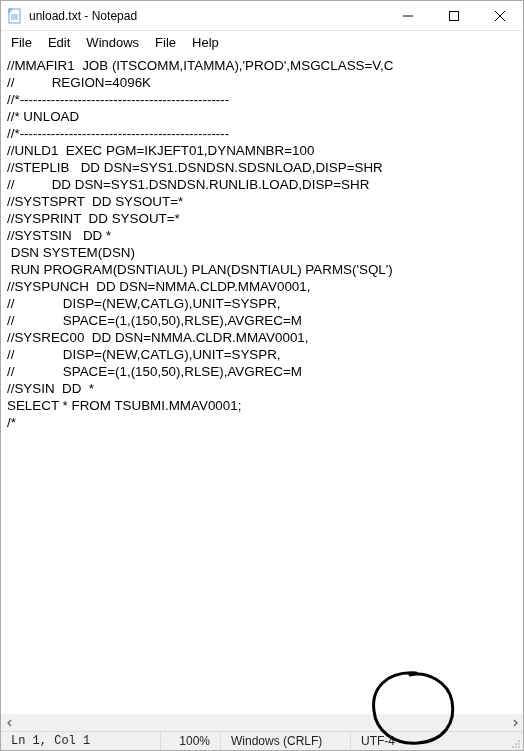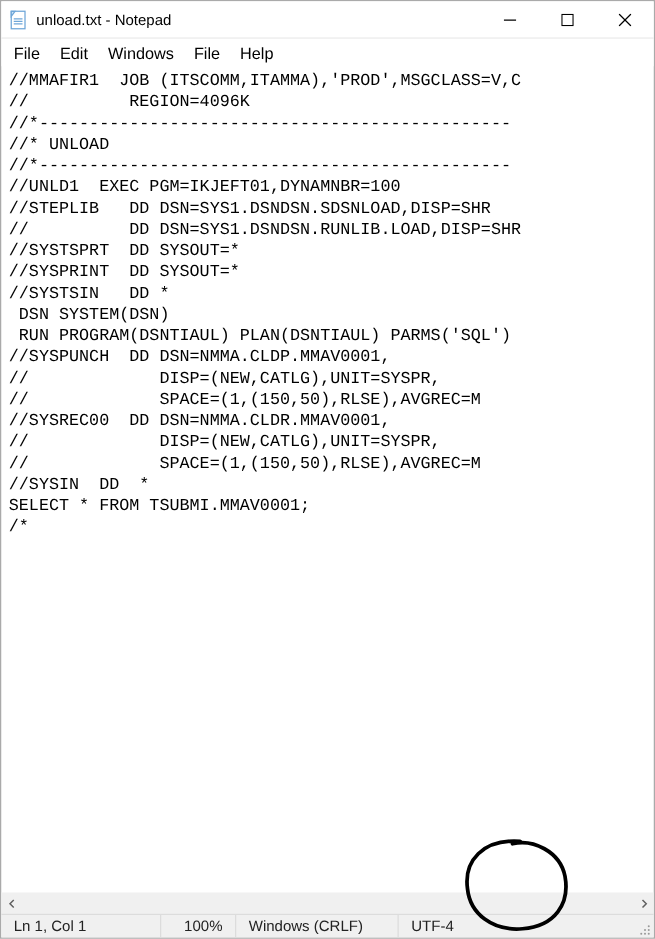--- a/index.html
+++ b/index.html
@@ -49,21 +49,21 @@
     .menuitem {
       padding: 2px 8px;
       color: #000;
     }
     .editor {
       position: absolute;
       top: 52px;
       left: 0; right: 0;
       bottom: 36px;
       padding: 4px 6px;
-      font-family: Liberation Mono, monospace;
+      font-family: Liberation Sans, sans-serif;
       font-size: 13.4px;
       line-height: 17px;
       white-space: pre;
       overflow: hidden;
       color: #000;
     }
     .scrollbar-h {
       position: absolute;
       left: 0; right: 0; bottom: 19px;
       height: 17px;
@@ -89,21 +89,21 @@
       color: #222;
       border-top: 1px solid #dcdcdc;
     }
     .statusbar .cell {
       padding: 0 10px;
       height: 100%;
       display: flex;
       align-items: center;
       border-right: 1px solid #dcdcdc;
     }
-    .statusbar .cell.pos { width: 128px; border-left: none; }
+    .statusbar .cell.pos { width: 160px; border-left: none; font-family: Liberation Mono, monospace; }
     .statusbar .cell.zoom { width: 60px; justify-content: flex-end; text-align: right; }
     .statusbar .cell.eol { width: 130px; }
     .statusbar .cell.enc { flex: 1; border-right: none; }
     .statusbar .grip {
       width: 16px; height: 19px;
       display: flex; align-items: flex-end; justify-content: flex-end;
       padding: 2px;
       color: #999;
     }
     .annot {

